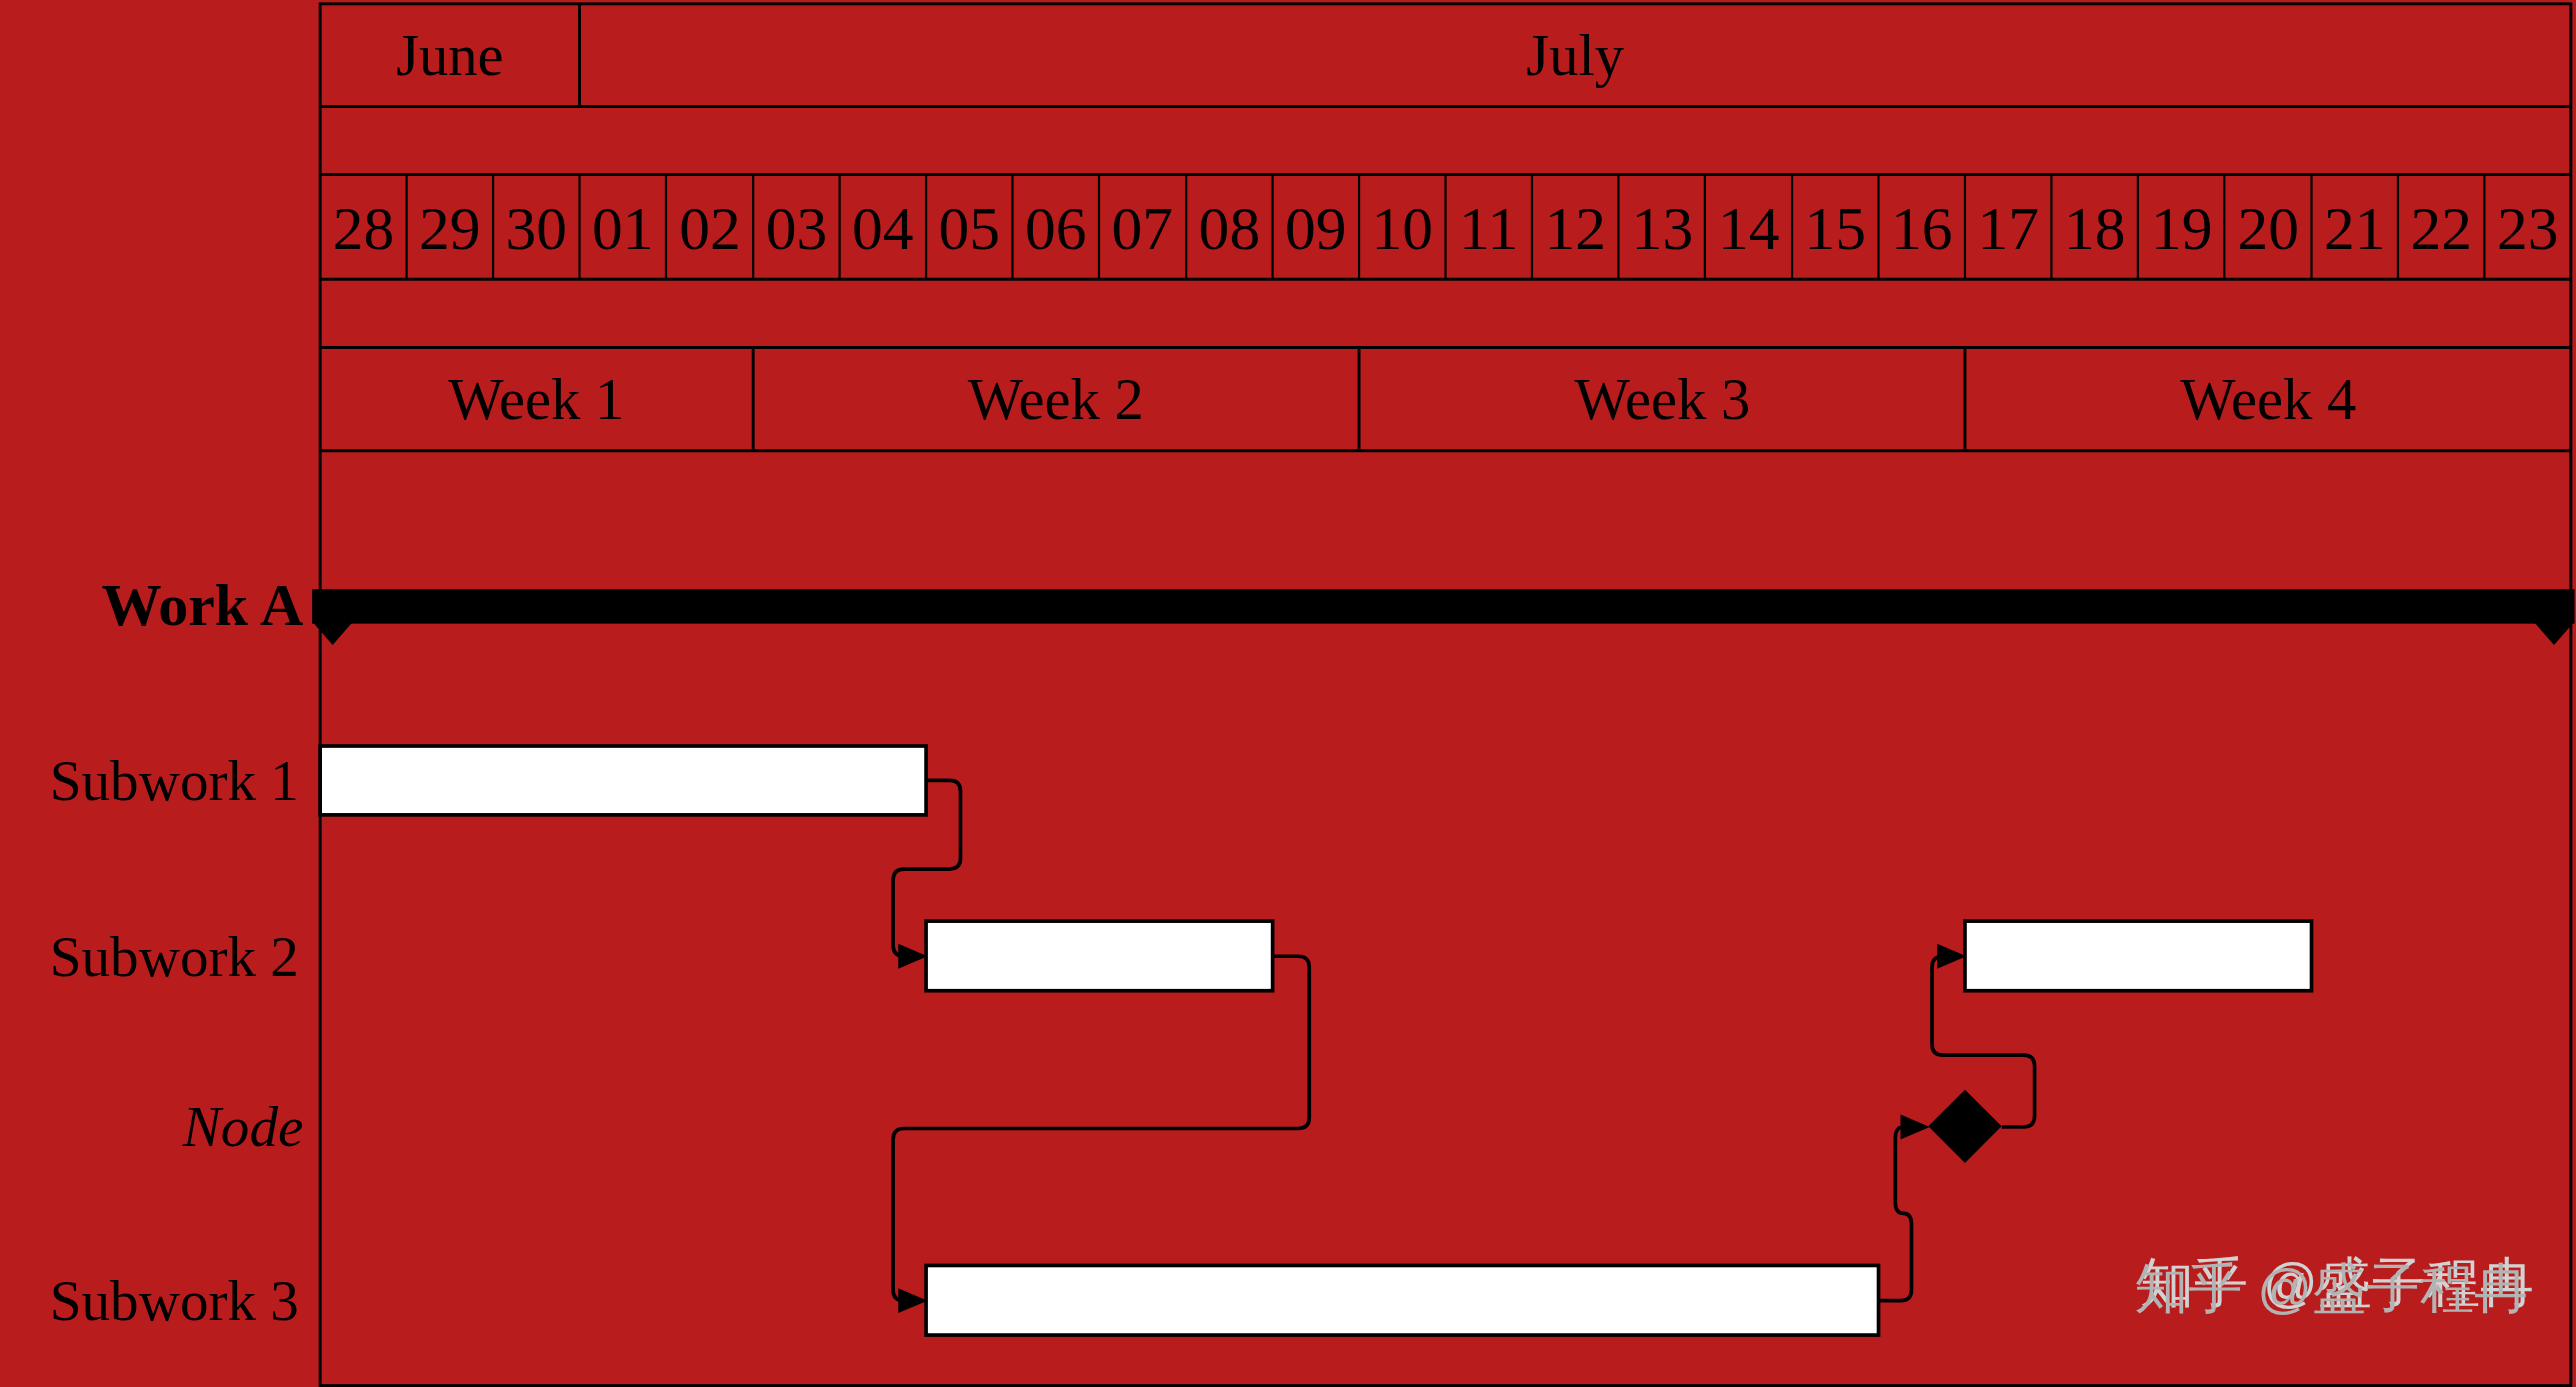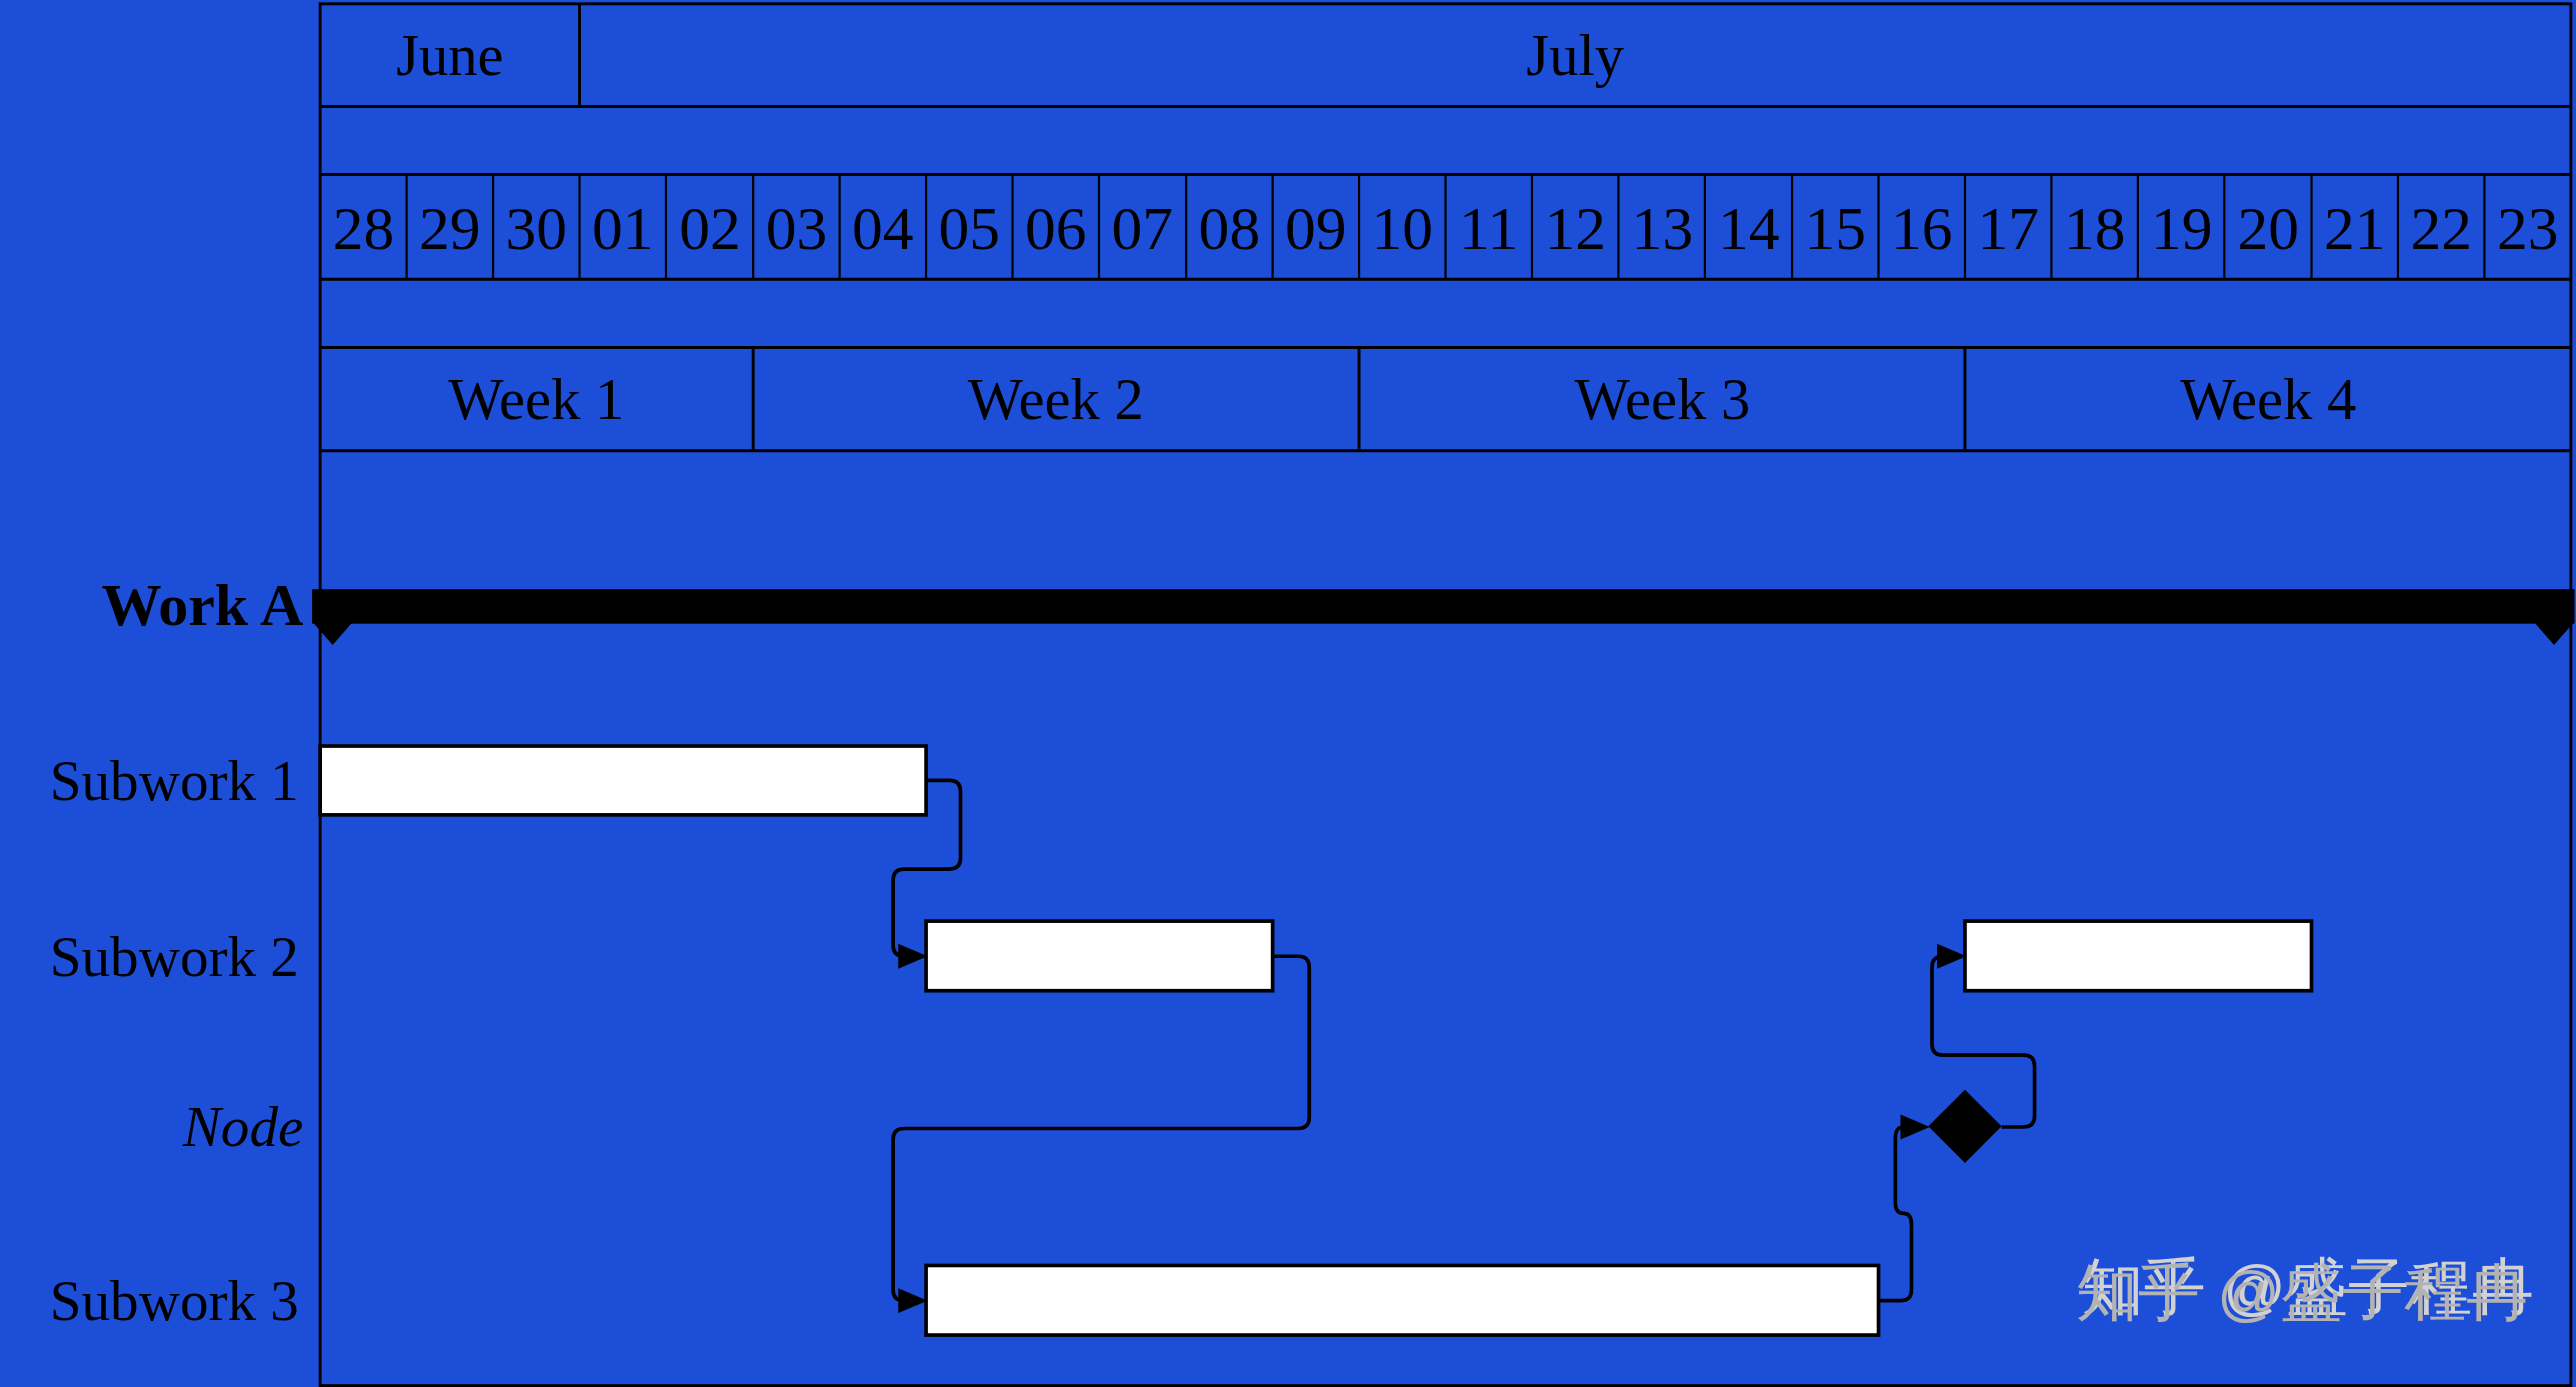--- a/index.html
+++ b/index.html
@@ -1,38 +1,38 @@
 <!DOCTYPE html>
 <html style="font-size:11.7px"><head>
 <meta charset="utf-8">
 <style>
   html,body{margin:0;padding:0;background:#ffffff;}
   #stage{
     position:relative;
     width:2576px;height:1388px;
-    background:#1d4ed8;
+    background:#b91c1c;
     overflow:hidden;
     font-family:"Liberation Serif", serif;
   }
   #gantt-svg{position:absolute;left:0;top:0;}
   .grid{stroke:#000;fill:none;}
   .t{font-family:"Liberation Serif", serif;fill:#000;}
   .tt{font-size:80px;}
   .day{font-size:84px;}
   .rowlab{font-size:78px;}
   .grouplab{font-size:82px;font-weight:bold;}
   .ital{font-style:italic;}
   .bar{fill:#ffffff;stroke:#000;stroke-width:5;}
   .link{fill:none;stroke:#000;stroke-width:5;}
   .solid{fill:#000;stroke:none;}
   #watermark{
     position:absolute;
     top:1257px;right:48px;
     font-family:sans-serif;
-    font-size:62px;
+    font-size:54px;
     line-height:1.15;
     color:#b3b3b3;
     text-shadow:5.9px -5.9px 0 #d2d2d2;
     white-space:nowrap;
     user-select:none;
   }
 </style>
 </head>
 <body>
 

